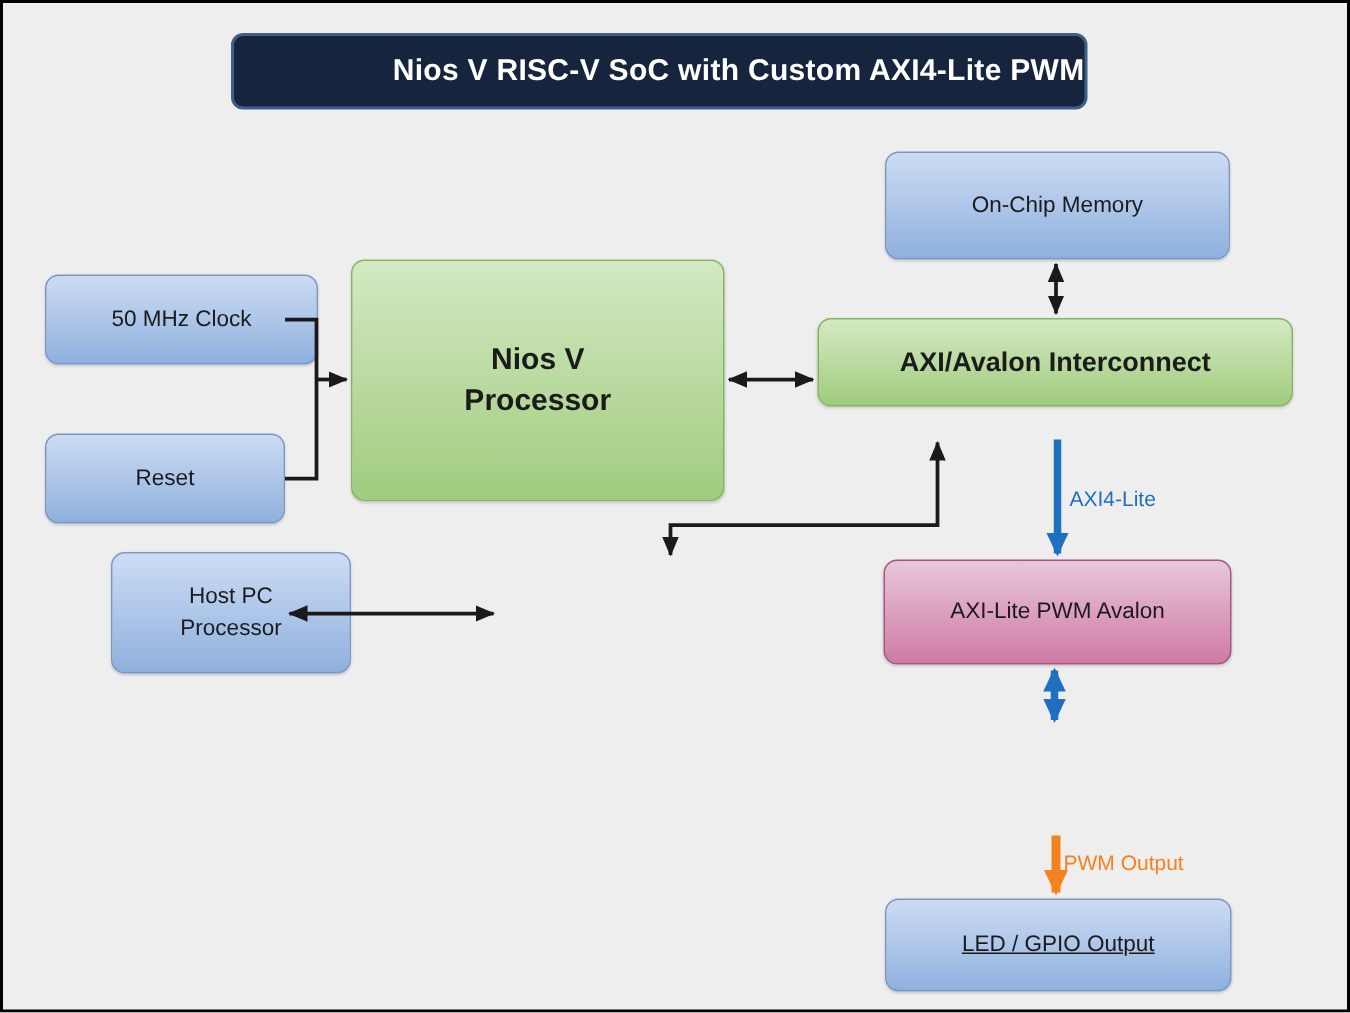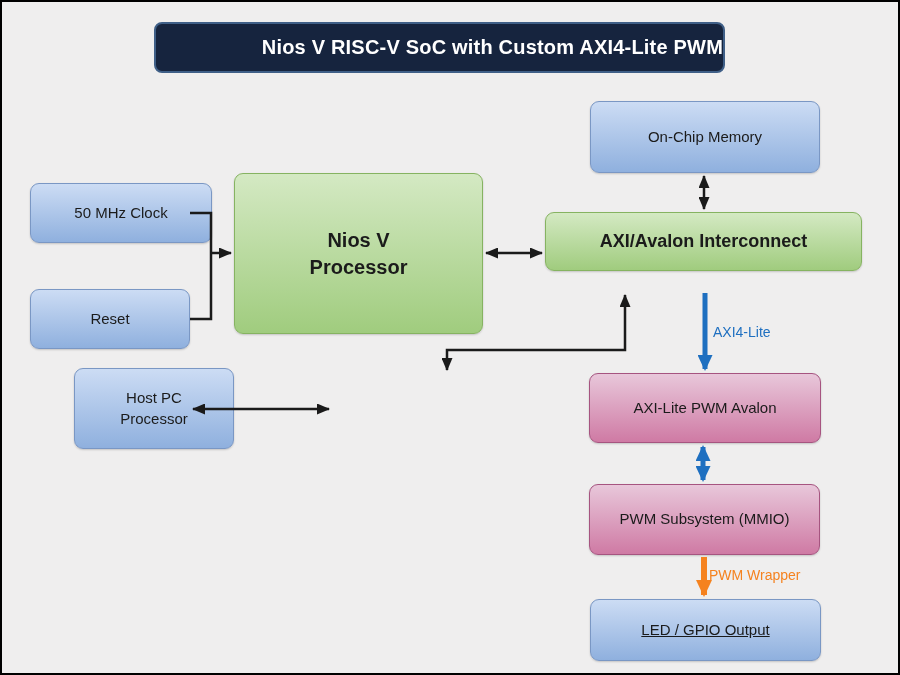--- a/index.html
+++ b/index.html
@@ -93,23 +93,20 @@
 
   <div class="node green interconnect">
     <span>AXI/Avalon Interconnect</span>
   </div>
 
 
   <div class="node pink wrapper">
     <span>AXI-Lite PWM Avalon</span>
   </div>
 
-  <div class="node pink pwmsub">
-    <span>PWM Subsystem (MMIO)</span>
-  </div>
 
   <div class="node blue led">
     <span>LED / GPIO Output</span>
   </div>
 
   <svg class="edges" viewBox="0 0 900 675" xmlns="http://www.w3.org/2000/svg">
     <defs>
       <marker id="mk-black" markerUnits="userSpaceOnUse" markerWidth="13" markerHeight="11" refX="12" refY="5.5" orient="auto-start-reverse">
         <path d="M0,0 L13,5.5 L0,11 Z" fill="#1a1a1a"></path>
       </marker>
@@ -134,15 +131,15 @@
     <path d="M191,407 H327" fill="none" stroke="#1a1a1a" stroke-width="2.5" marker-start="url(#mk-black)" marker-end="url(#mk-black)"></path>
 
     <path d="M703,291 V367" fill="none" stroke="#1e6fc0" stroke-width="5" marker-end="url(#mk-blue)"></path>
 
     <path d="M701,445 V478" fill="none" stroke="#1e6fc0" stroke-width="5" marker-start="url(#mk-blue)" marker-end="url(#mk-blue)"></path>
 
     <path d="M702,555 V593" fill="none" stroke="#f5821f" stroke-width="6" marker-end="url(#mk-orange)"></path>
   </svg>
 
   <div class="edge-label axi">AXI4-Lite</div>
-  <div class="edge-label pwm">PWM Wrapper</div>
+  <div class="edge-label pwm">PWM Output</div>
 
 </div>
 
 </body></html>

